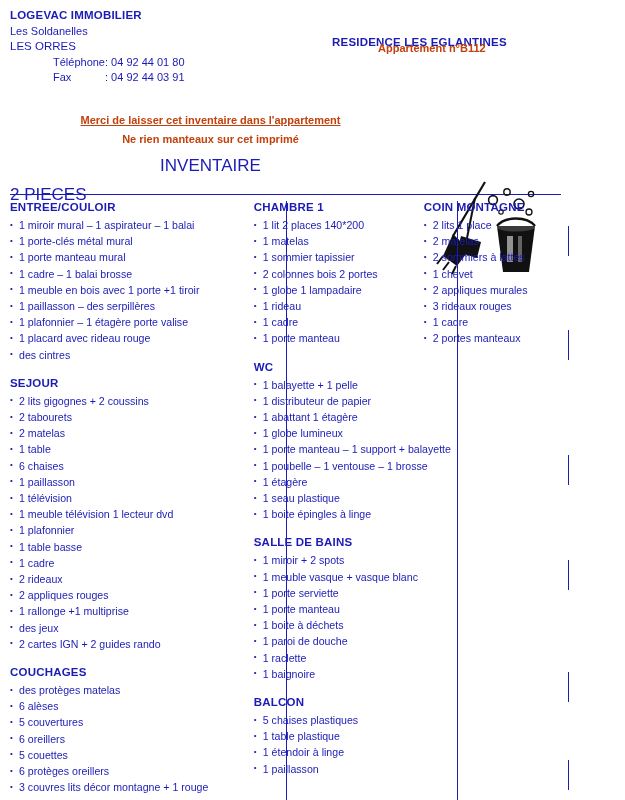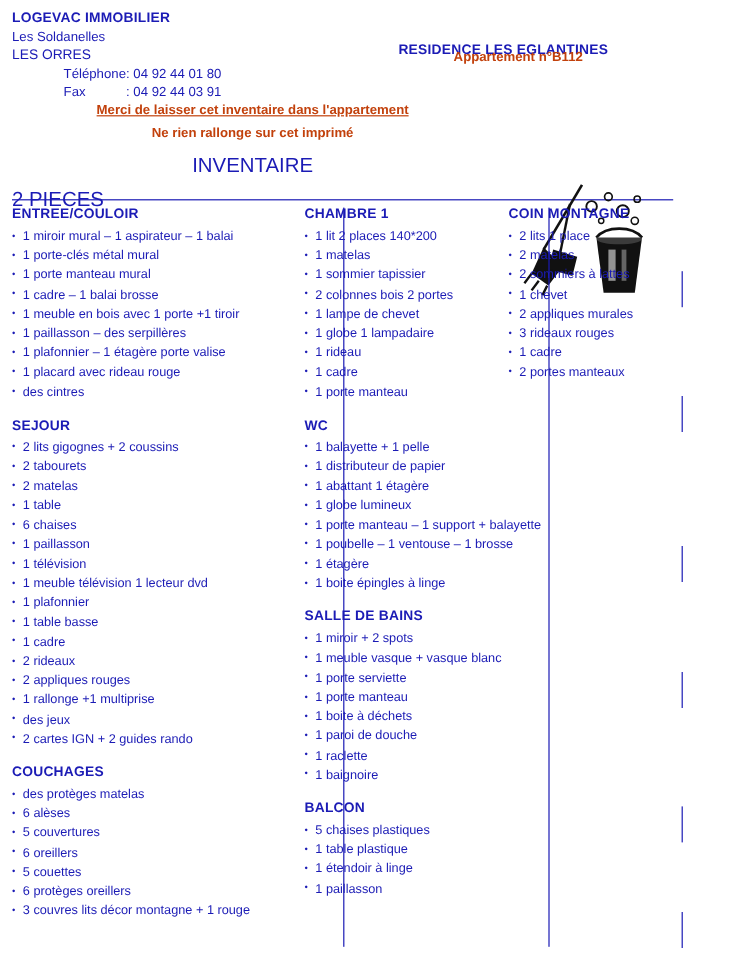--- a/index.html
+++ b/index.html
@@ -66,20 +66,21 @@
     left: 368px; top: 36px;
     font-weight: bold;
     font-size: 11px;
     color: #c2410c;
   }
 
   
   .notice-wrap {
     position: relative;
     height: 82px;
+    margin-top: 28px;
   }
   .notice1 {
     position: absolute;
     left: 0; right: 0; top: 2px;
     text-align: center;
     padding-right: 150px;
     font-weight: bold;
     font-size: 11px;
     color: #c2410c;
     text-decoration: underline;
@@ -209,21 +210,21 @@
         <span class="lbl">Fax</span><span>: 04 92 44 03 91</span>
       </div>
     </div>
 
     <div class="residence">RESIDENCE LES EGLANTINES</div>
     <div class="appt">Appartement n°B112</div>
   </div>
 
   <div class="notice-wrap">
     <div class="notice1">Merci de laisser cet inventaire dans l'appartement</div>
-    <div class="notice2">Ne rien rallonge sur cet imprimé</div>
+    <div class="notice2">Ne rien manteaux sur cet imprimé</div>
     <div class="title1">INVENTAIRE</div>
     <div class="title2">2 PIECES</div>
 
     <svg class="illus" viewBox="0 0 120 100">
 
       <path d="M62 4 L30 58" stroke="#111" stroke-width="2.2" fill="none"></path>
 
       <path d="M30 56 L20 78 L34 88 L46 72 Z" fill="#111"></path>
       <path d="M20 78 L14 86 M26 84 L20 92 M33 88 L29 96" stroke="#111" stroke-width="2" fill="none"></path>
 
@@ -305,38 +306,38 @@
     </div>
 
     <div class="col col2">
       <div class="sec-block">
         <h2 class="sec">CHAMBRE 1</h2>
         <ul class="items">
           <li>1 lit 2 places 140*200</li>
           <li>1 matelas</li>
           <li>1 sommier tapissier</li>
           <li>2 colonnes bois 2 portes</li>
-          <li>1 lampe de chevet</li>
           <li>1 globe 1 lampadaire</li>
           <li>1 rideau</li>
           <li>1 cadre</li>
           <li>1 porte manteau</li>
         </ul>
       </div>
 
       <div class="sec-block">
         <h2 class="sec">WC</h2>
         <ul class="items">
           <li>1 balayette + 1 pelle</li>
           <li>1 distributeur de papier</li>
           <li>1 abattant 1 étagère</li>
           <li>1 globe lumineux</li>
           <li>1 porte manteau – 1 support + balayette</li>
           <li>1 poubelle – 1 ventouse – 1 brosse</li>
           <li>1 étagère</li>
+          <li>1 seau plastique</li>
           <li>1 boite épingles à linge</li>
         </ul>
       </div>
 
       <div class="sec-block">
         <h2 class="sec">SALLE DE BAINS</h2>
         <ul class="items">
           <li>1 miroir  + 2 spots</li>
           <li>1 meuble vasque + vasque blanc</li>
           <li>1 porte serviette</li>

